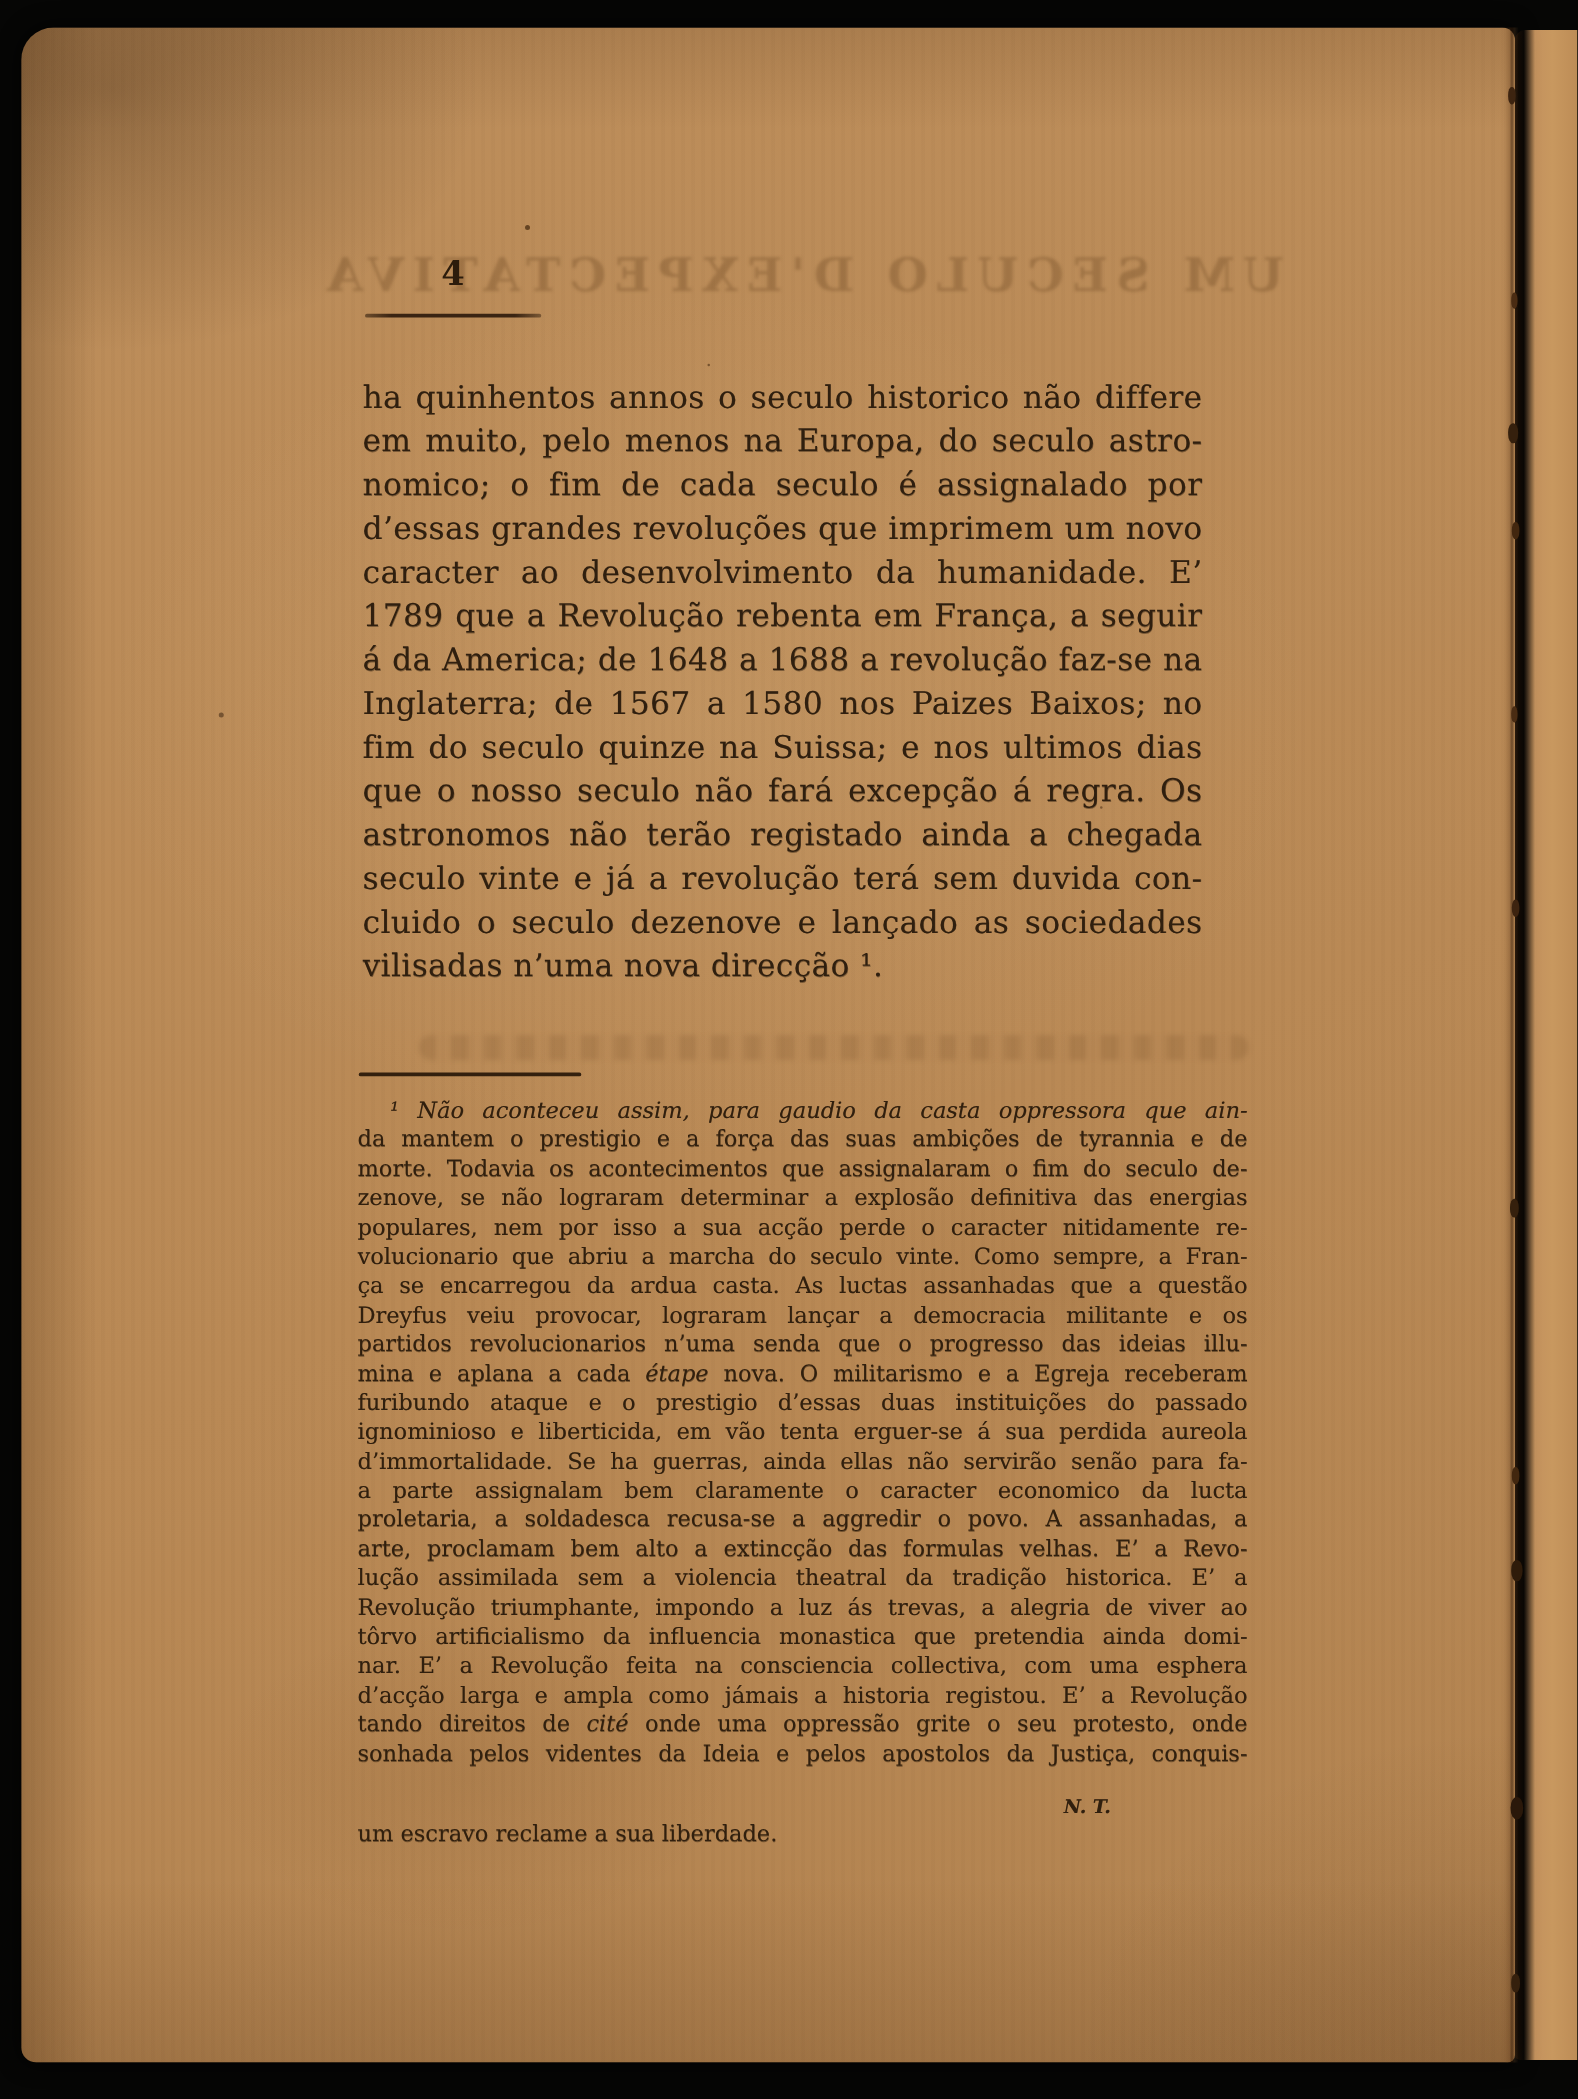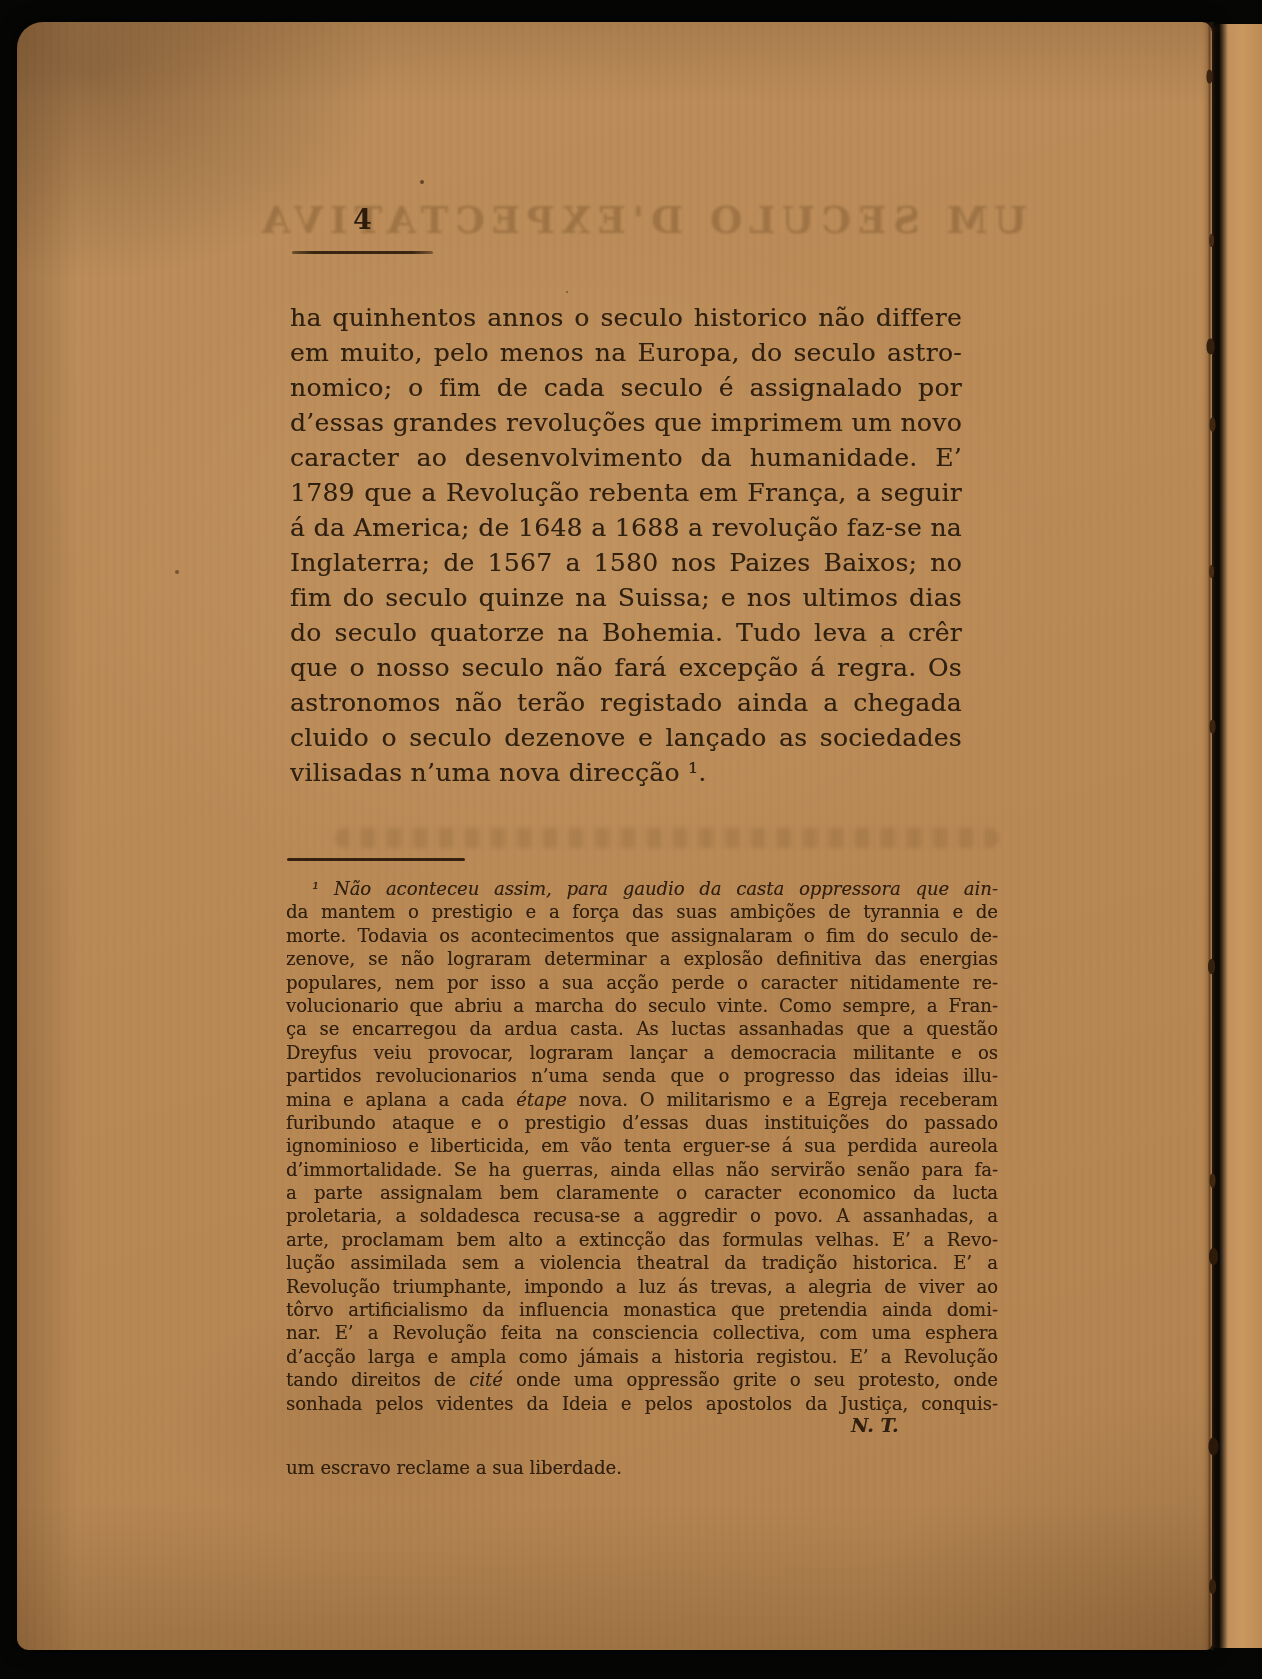--- a/index.html
+++ b/index.html
@@ -118,22 +118,22 @@
   .footnote-block{
     position:absolute;left:269px;top:855px;width:712px;
     font-size:18px;line-height:23.4px;color:#301f0e;
     text-shadow:0.2px 0.3px 0.4px rgba(48,31,14,0.5);
   }
   .fn-line{ text-align:justify; text-align-last:justify; overflow:hidden; height:23.4px; }
   .fn-line.first{ text-indent:26px;font-style:italic; }
   .fn-line.last{ text-align-last:left;margin-top:41px; }
   .it{ font-style:italic; }
   .fn-signature{
-    position:absolute;left:565px;top:537px;
-    font-style:italic;font-weight:bold;font-size:19px;color:#301f0e;
+    position:absolute;left:565px;top:557px;
+    font-style:italic;font-weight:bold;font-size:15px;color:#301f0e;
   }
 </style>
 </head>
 <body>
 
 <div class="scan-root">
 
   <div class="next-page"></div>
 
   <div class="page">
@@ -146,23 +146,23 @@
     <div class="body-block" id="body-lines">
         <div class="body-line first">ha quinhentos annos o seculo historico não differe</div>
         <div class="body-line">em muito, pelo menos na Europa, do seculo astro-</div>
         <div class="body-line">nomico; o fim de cada seculo é assignalado por uma</div>
         <div class="body-line">d’essas grandes revoluções que imprimem um novo</div>
         <div class="body-line">caracter ao desenvolvimento da humanidade. E’ em</div>
         <div class="body-line">1789 que a Revolução rebenta em França, a seguir</div>
         <div class="body-line">á da America; de 1648 a 1688 a revolução faz-se na</div>
         <div class="body-line">Inglaterra; de 1567 a 1580 nos Paizes Baixos; no</div>
         <div class="body-line">fim do seculo quinze na Suissa; e nos ultimos dias</div>
-        <div class="body-line">do seculo quatorze na Bohemia. Tudo leva a crêr</div>
         <div class="body-line">que o nosso seculo não fará excepção á regra. Os</div>
         <div class="body-line">astronomos não terão registado ainda a chegada do</div>
+        <div class="body-line">seculo vinte e já a revolução terá sem duvida con-</div>
         <div class="body-line">cluido o seculo dezenove e lançado as sociedades ci-</div>
         <div class="body-line last">vilisadas n’uma nova direcção ¹.</div>
       </div>
 
     <div class="ghost-band"></div>
 
     <div class="footnote-rule"></div>
 
     <div class="footnote-block" id="footnote-lines">
       <span class="fn-signature">N. T.</span>

